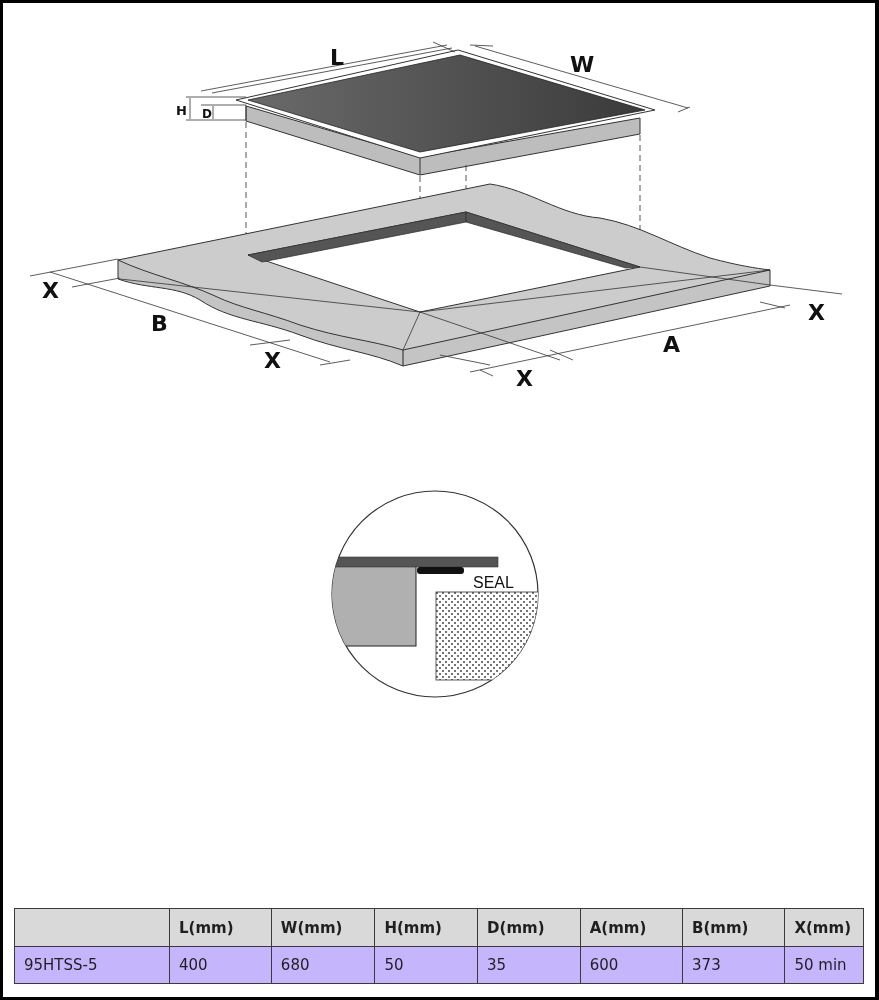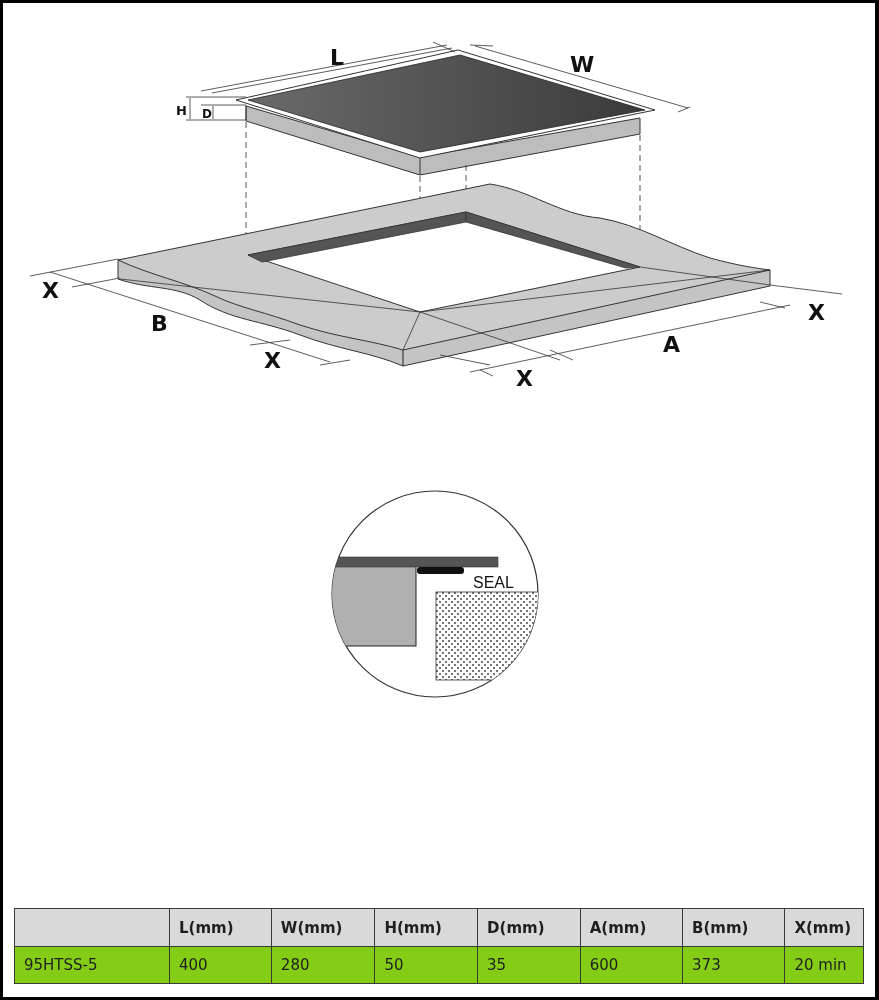--- a/index.html
+++ b/index.html
@@ -13,21 +13,21 @@
   .seal { font-family: "Liberation Sans", sans-serif; fill: #111; }
   table.spec {
     position: absolute; left: 11px; top: 905px; width: 850px;
     border-collapse: collapse;
     font-family: "DejaVu Sans", sans-serif; font-size: 15px; color: #1f1f1f;
   }
   table.spec th, table.spec td {
     border: 1px solid #3a3a3a; text-align: left; padding: 0 12px 0 9px;
   }
   table.spec th { background: #d9d9d9; height: 37px; font-weight: bold; }
-  table.spec td { background: #84cc16; height: 36px; font-weight: normal; }
+  table.spec td { background: #c4b5fd; height: 36px; font-weight: normal; }
 </style>
 </head>
 <body>
 
 <div class="page">
 
   <svg class="diagram" width="872" height="900" viewBox="3 3 872 900">
     <defs>
       <linearGradient id="glassGrad" x1="0" y1="0" x2="1" y2="0">
         <stop offset="0" stop-color="#6a6a6a"></stop>
@@ -151,22 +151,22 @@
         <th style="width:88px">D(mm)</th>
         <th style="width:88px">A(mm)</th>
         <th style="width:88px">B(mm)</th>
         <th>X(mm)</th>
       </tr>
     </thead>
     <tbody>
       <tr>
         <td>95HTSS-5</td>
         <td>400</td>
-        <td>280</td>
+        <td>680</td>
         <td>50</td>
         <td>35</td>
         <td>600</td>
         <td>373</td>
-        <td>20 min</td>
+        <td>50 min</td>
       </tr>
     </tbody>
   </table>
 </div>
 
 </body></html>

